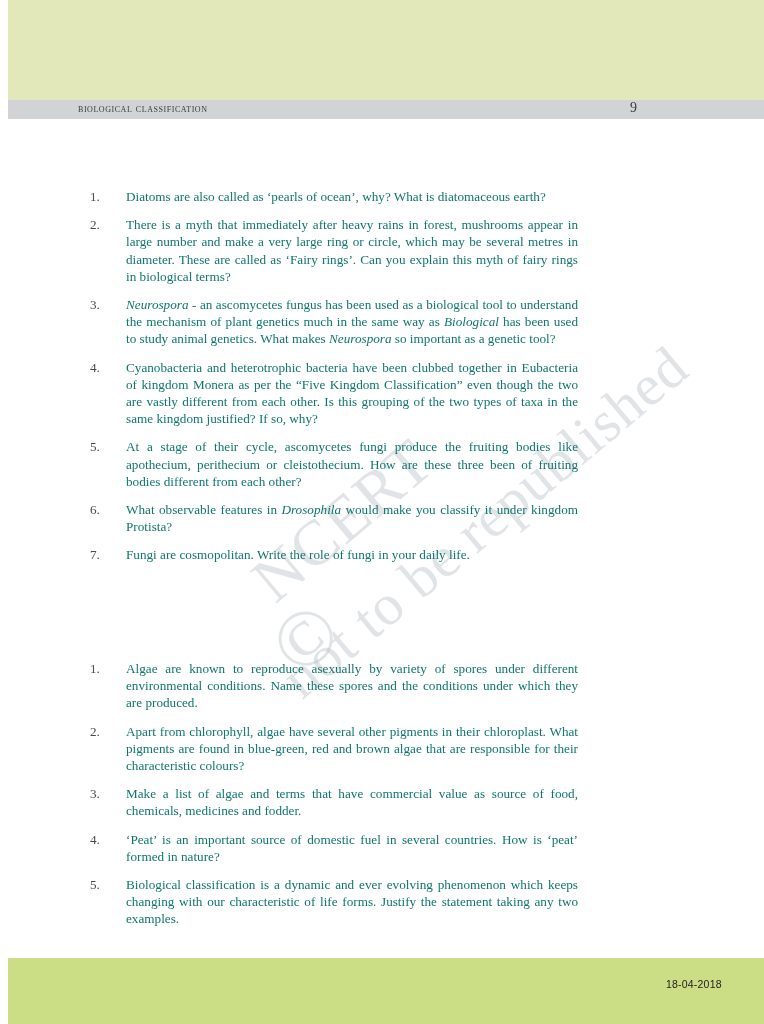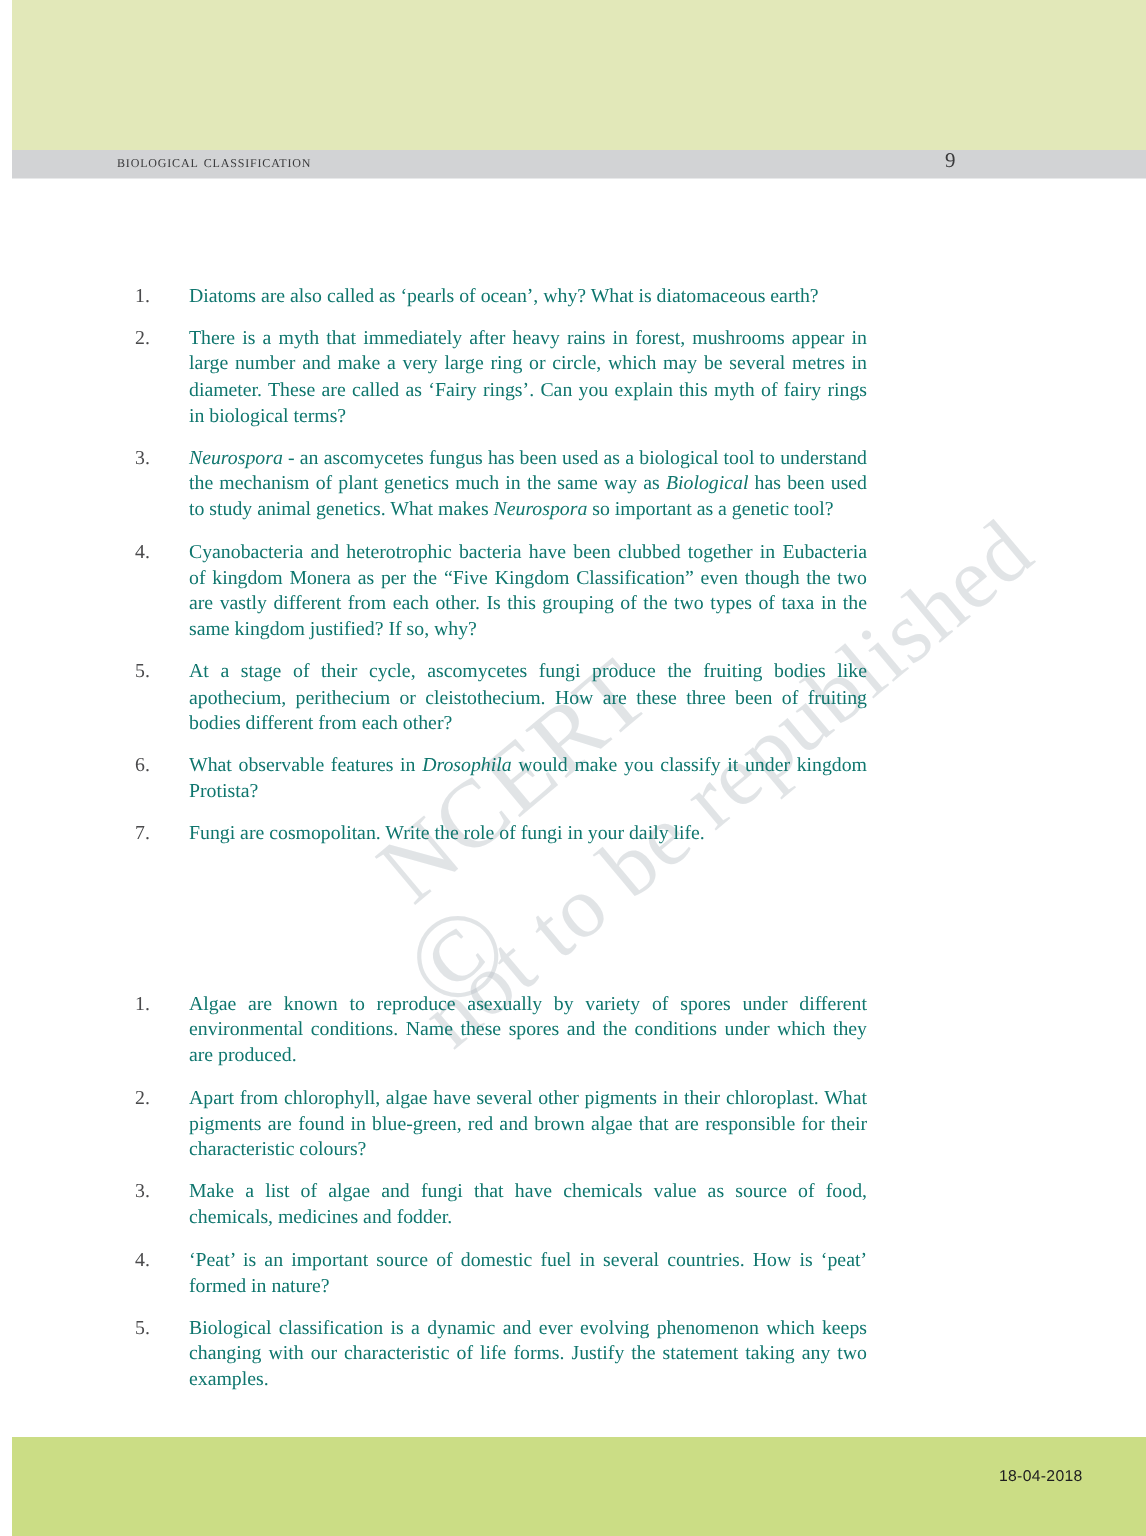--- a/index.html
+++ b/index.html
@@ -243,21 +243,21 @@
         <div class="qitem">
           <div class="qnum">1.</div>
           <div class="qtext">Algae are known to reproduce asexually by variety of spores under different environmental conditions. Name these spores and the conditions under which they are produced.</div>
         </div>
         <div class="qitem">
           <div class="qnum">2.</div>
           <div class="qtext">Apart from chlorophyll, algae have several other pigments in their chloroplast. What pigments are found in blue-green, red and brown algae that are responsible for their characteristic colours?</div>
         </div>
         <div class="qitem">
           <div class="qnum">3.</div>
-          <div class="qtext">Make a list of algae and fungi that have chemicals value as source of food, chemicals, medicines and fodder.</div>
+          <div class="qtext">Make a list of algae and terms that have commercial value as source of food, chemicals, medicines and fodder.</div>
         </div>
         <div class="qitem">
           <div class="qnum">4.</div>
           <div class="qtext">‘Peat’ is an important source of domestic fuel in several countries. How is ‘peat’ formed in nature?</div>
         </div>
         <div class="qitem">
           <div class="qnum">5.</div>
           <div class="qtext">Biological classification is a dynamic and ever evolving phenomenon which keeps changing with our characteristic of life forms. Justify the statement taking any two examples.</div>
         </div>
       </div>

